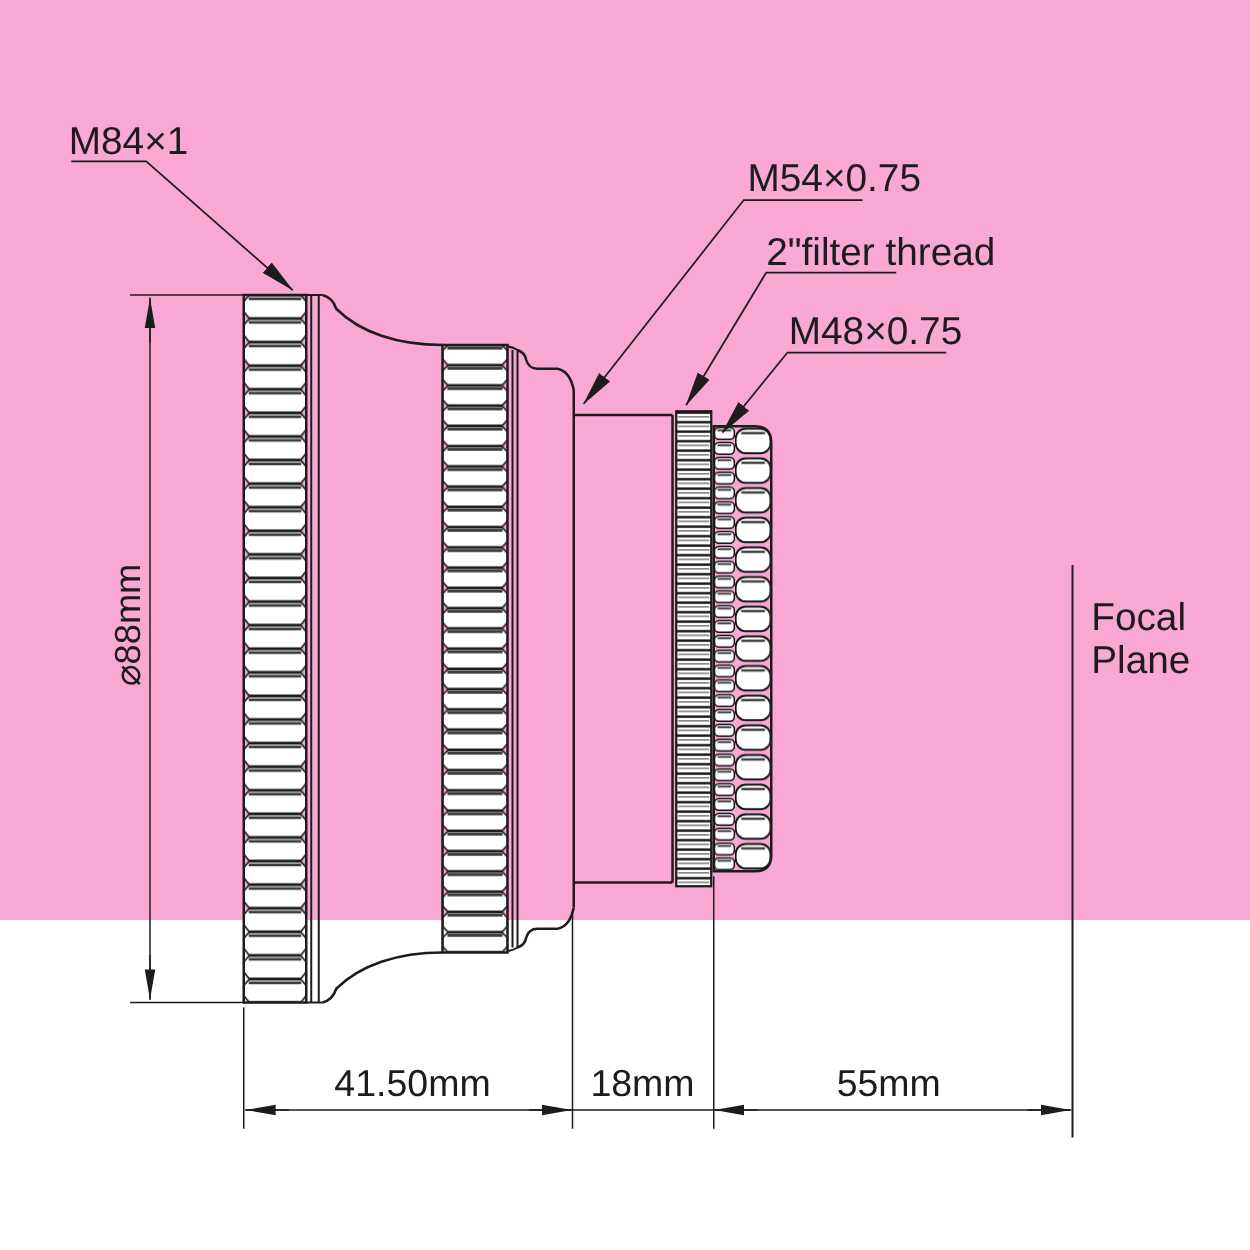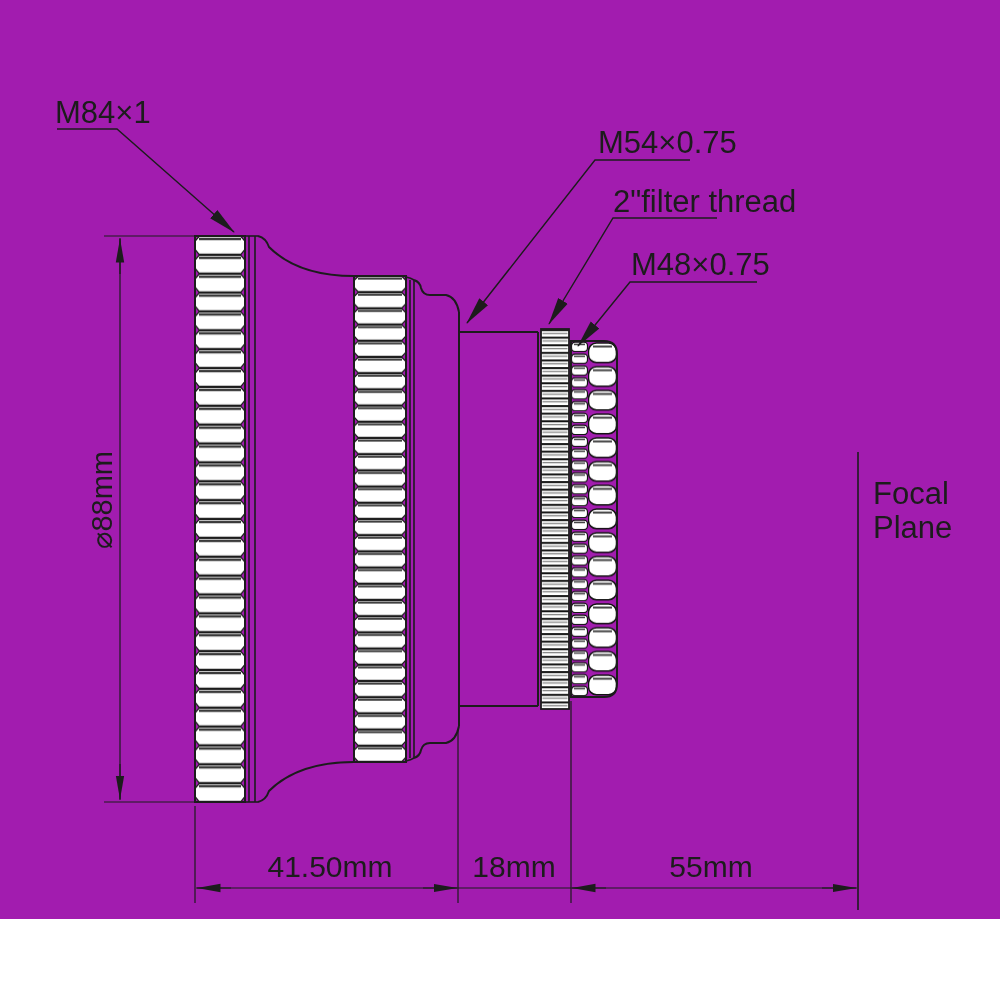--- a/index.html
+++ b/index.html
@@ -7,22 +7,22 @@
     padding: 0;
     background: #ffffff;
     width: 1000px;
     height: 1000px;
     overflow: hidden;
     font-family: "Liberation Sans", "DejaVu Sans", sans-serif;
   }
   .stage {
     position: relative;
     width: 1000px;
-    height: 919px;
-    background: #a21caf;
+    height: 736px;
+    background: #f9a8d4;
   }
   svg { display: block; }
   text {
     font-family: "Liberation Sans", "DejaVu Sans", sans-serif;
     fill: #1c1c1c;
   }
   .lbl { font-size: 31px; }
   .dim { font-size: 30px; }
   .dia { font-size: 29px; }
 </style>

